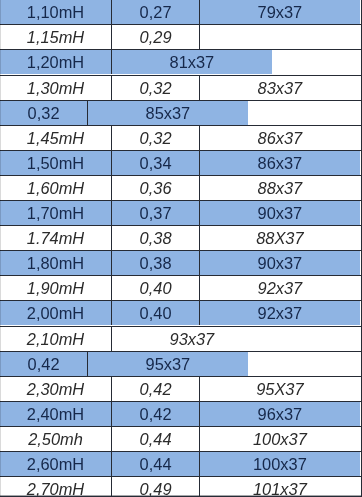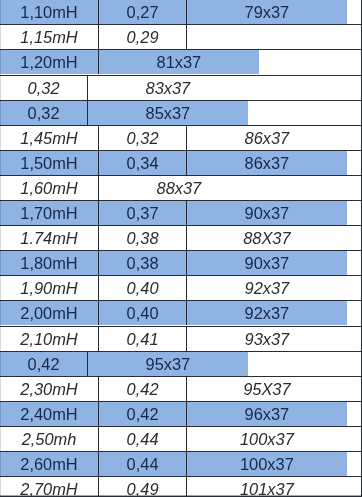--- a/index.html
+++ b/index.html
@@ -10,21 +10,21 @@
   #sheet{position:absolute;left:0;top:0;width:362px;height:497px;overflow:hidden;}
   #grid{position:absolute;left:0px;top:0.3px;width:362px;}
   :root{--row-shaded:#8FB4E3;--row-plain:#FFFFFF;--grid-line:#262B35;
         --text-shaded:#16284A;--text-plain:#2B2B2B;}
   .row{position:relative;height:25.106px;box-sizing:border-box;display:flex;
        border-bottom:1px solid var(--grid-line);}
   .cell{box-sizing:border-box;display:flex;align-items:center;justify-content:center;
         font-size:16.4px;line-height:1;height:100%;letter-spacing:0px;
         border-right:1px solid var(--grid-line);will-change:transform;}
   .cell > span{display:block;transform:translateY(-0.25px) scaleY(1.06) translateZ(0);}
-  .c0{width:99px;}
+  .c0{width:112px;}
   .c1{width:88.1px;}
   .c2{width:159.8px;border-right:none;}
   .row.b .cell{background:var(--row-shaded);color:var(--text-shaded);}
   .row.w .cell{background:var(--row-plain);color:var(--text-plain);font-style:italic;}
   #vline-right{position:absolute;right:0;top:0;width:1px;height:497px;background:var(--grid-line);}
   #hline-bottom{position:absolute;left:0;bottom:0;width:362px;height:1px;background:var(--grid-line);}
   #hline-bottom2{position:absolute;left:0;bottom:1px;width:362px;height:1px;background:rgba(38,43,53,0.42);}
   #vline-left{position:absolute;left:0;top:0;width:1px;height:497px;background:rgba(0,0,0,0.145);}
 </style>
 </head>
@@ -53,20 +53,23 @@
       </div>
       <div class="row b">
         <div class="cell c0">
           <span>1,20mH</span>
         </div>
         <div class="cell c2">
           <span>81x37</span>
         </div>
       </div>
       <div class="row w">
+        <div class="cell c0">
+          <span>1,30mH</span>
+        </div>
         <div class="cell c1">
           <span>0,32</span>
         </div>
         <div class="cell c2">
           <span>83x37</span>
         </div>
       </div>
       <div class="row b">
         <div class="cell c1">
           <span>0,32</span>
@@ -94,20 +97,23 @@
           <span>0,34</span>
         </div>
         <div class="cell c2">
           <span>86x37</span>
         </div>
       </div>
       <div class="row w">
         <div class="cell c0">
           <span>1,60mH</span>
         </div>
+        <div class="cell c1">
+          <span>0,36</span>
+        </div>
         <div class="cell c2">
           <span>88x37</span>
         </div>
       </div>
       <div class="row b">
         <div class="cell c0">
           <span>1,70mH</span>
         </div>
         <div class="cell c1">
           <span>0,37</span>
@@ -156,23 +162,20 @@
         <div class="cell c1">
           <span>0,40</span>
         </div>
         <div class="cell c2">
           <span>92x37</span>
         </div>
       </div>
       <div class="row w">
         <div class="cell c0">
           <span>2,10mH</span>
-        </div>
-        <div class="cell c1">
-          <span>0,41</span>
         </div>
         <div class="cell c2">
           <span>93x37</span>
         </div>
       </div>
       <div class="row b">
         <div class="cell c1">
           <span>0,42</span>
         </div>
         <div class="cell c2">

